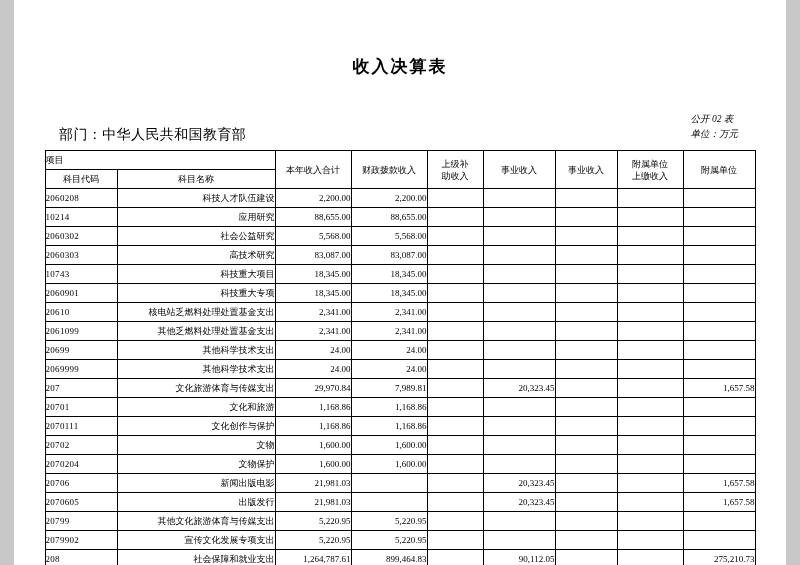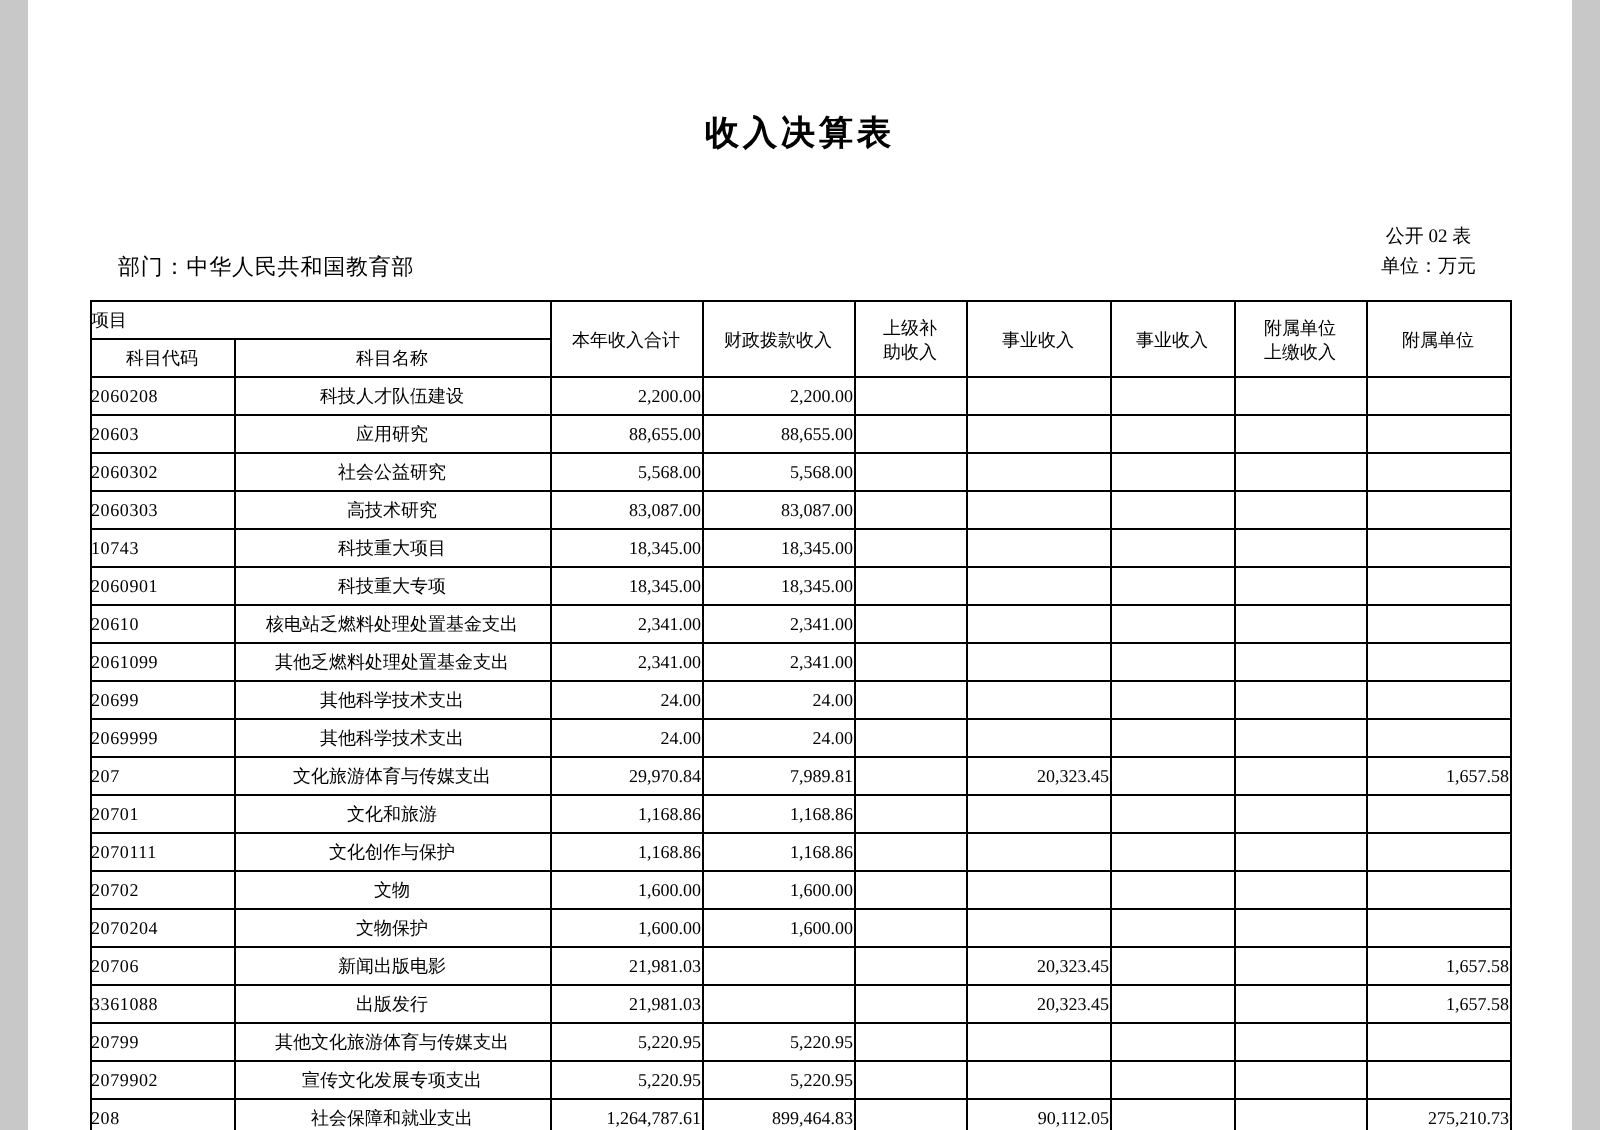--- a/index.html
+++ b/index.html
@@ -28,30 +28,31 @@
   }
   .meta-row {
     position: relative;
     margin-top: 34px;
     height: 34px;
   }
   .meta-left {
     position: absolute;
     left: 45px;
     top: 14px;
-    font-size: 11px;
+    font-size: 14px;
     letter-spacing: 0.4px;
   }
   .meta-right {
     position: absolute;
     right: 48px;
     top: 0px;
     font-size: 9.5px;
-    text-align: center;
+    text-align: left;
     line-height: 15px;
+    font-style: italic;
   }
   table.fin {
     border-collapse: collapse;
     margin: 4px auto 0 auto;
     width: 710px;
     table-layout: fixed;
   }
   table.fin td, table.fin th {
     border: 1px solid #000000;
     font-size: 9px;
@@ -67,21 +68,21 @@
   }
   .item-hdr {
     text-align: left;
     font-size: 10px;
   }
   td.code {
     font-size: 9px;
     letter-spacing: 0.3px;
   }
   td.name {
-    text-align: center;
+    text-align: right;
     font-size: 9.5px;
     font-family: Liberation Serif, serif;
   }
   td.num {
     text-align: right;
     padding-right: 5px;
     font-size: 9px;
   }
   .bold {
     font-weight: bold;
@@ -145,21 +146,21 @@
           <td class="name ind2">科技人才队伍建设</td>
           <td class="num">2,200.00</td>
           <td class="num">2,200.00</td>
           <td class="num"></td>
           <td class="num"></td>
           <td class="num"></td>
           <td class="num"></td>
           <td class="num"></td>
         </tr>
         <tr>
-          <td class="code">20603</td>
+          <td class="code">10214</td>
           <td class="name ind1">应用研究</td>
           <td class="num">88,655.00</td>
           <td class="num">88,655.00</td>
           <td class="num"></td>
           <td class="num"></td>
           <td class="num"></td>
           <td class="num"></td>
           <td class="num"></td>
         </tr>
         <tr>
@@ -310,21 +311,21 @@
           <td class="name ind1">新闻出版电影</td>
           <td class="num">21,981.03</td>
           <td class="num"></td>
           <td class="num"></td>
           <td class="num">20,323.45</td>
           <td class="num"></td>
           <td class="num"></td>
           <td class="num">1,657.58</td>
         </tr>
         <tr>
-          <td class="code">3361088</td>
+          <td class="code">2070605</td>
           <td class="name ind2">出版发行</td>
           <td class="num">21,981.03</td>
           <td class="num"></td>
           <td class="num"></td>
           <td class="num">20,323.45</td>
           <td class="num"></td>
           <td class="num"></td>
           <td class="num">1,657.58</td>
         </tr>
         <tr>

